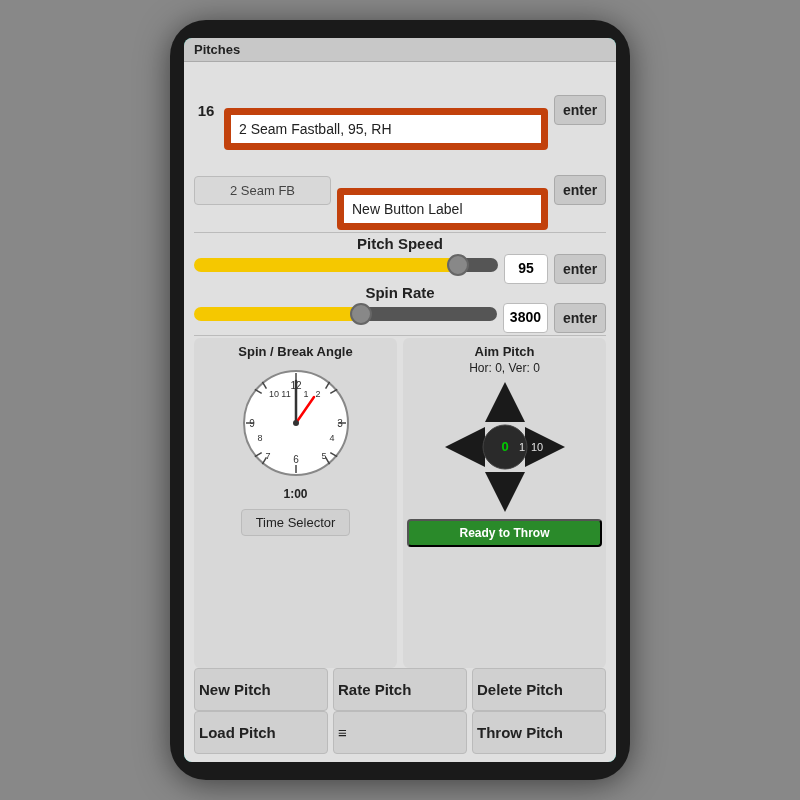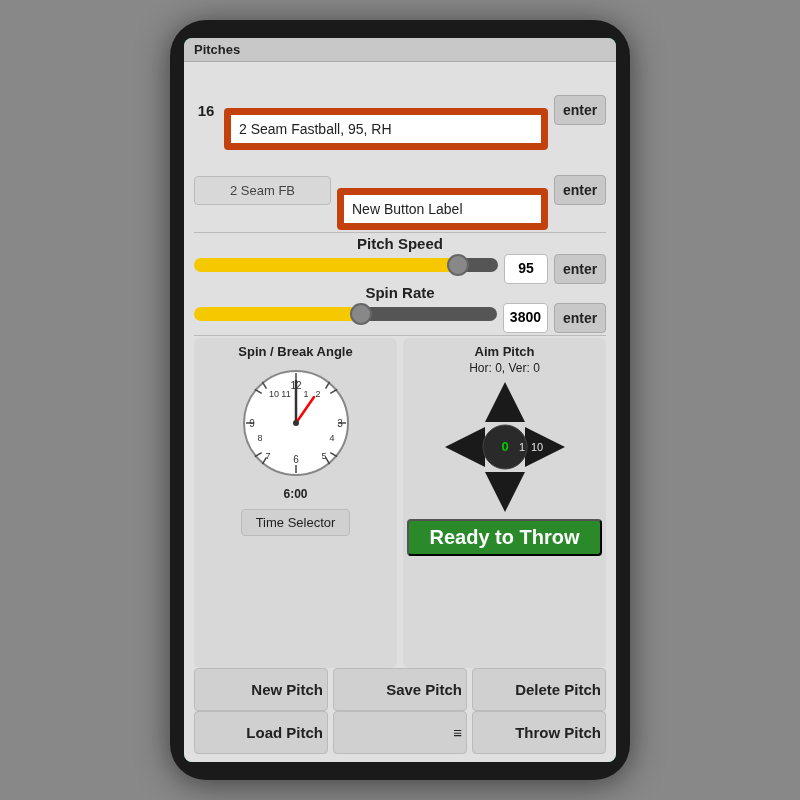--- a/index.html
+++ b/index.html
@@ -198,35 +198,35 @@
       align-items: center;
       justify-content: center;
     }
     .ready-btn {
       background: #2a8a2a;
       border-radius: 4px;
       padding: 5px 0;
       width: 100%;
       text-align: center;
       color: #fff;
-      font-size: 20px;
+      font-size: 12px;
       font-weight: bold;
       cursor: pointer;
     }
     .action-btn {
       flex: 1;
       background: #d0d0d0;
       border: 1px solid #bbb;
       border-radius: 4px;
       padding: 12px 4px;
       font-size: 15px;
       font-weight: bold;
       color: #222;
       cursor: pointer;
-      text-align: right;
+      text-align: left;
     }
     .action-btn-row {
       display: flex;
       gap: 5px;
     }
     .divider {
       height: 1px;
       background: #bbb;
       margin: 2px 0;
     }
@@ -320,21 +320,21 @@
               <text x="70" y="34" text-anchor="middle" font-size="9" fill="#333">1</text>
               <text x="50" y="34" text-anchor="middle" font-size="9" fill="#333">11</text>
 
               <line x1="60" y1="60" x2="60" y2="18" stroke="#333" stroke-width="2.5" stroke-linecap="round"></line>
 
               <line x1="60" y1="60" x2="78" y2="34" stroke="red" stroke-width="2.5" stroke-linecap="round"></line>
 
               <circle cx="60" cy="60" r="3" fill="#333"></circle>
             </svg>
           </div>
-          <div style="font-size:12px;font-weight:bold;color:#222;">6:00</div>
+          <div style="font-size:12px;font-weight:bold;color:#222;">1:00</div>
           <button class="time-selector-btn">Time Selector</button>
         </div>
 
         <div class="aim-panel">
           <div class="panel-label">Aim Pitch</div>
           <div class="aim-coords">Hor: 0, Ver: 0</div>
           <div class="diamond-container">
             <svg width="130" height="140" viewBox="0 0 130 140">
 
               <polygon points="65,5 85,45 45,45" fill="#1a1a1a"></polygon>
@@ -351,21 +351,21 @@
               <text x="82" y="74" text-anchor="middle" font-size="11" fill="#e0e0e0">1</text>
               <text x="97" y="74" text-anchor="middle" font-size="11" fill="#e0e0e0">10</text>
             </svg>
           </div>
           <button class="ready-btn">Ready to Throw</button>
         </div>
       </div>
 
       <div class="action-btn-row">
         <button class="action-btn">New Pitch</button>
-        <button class="action-btn">Save Pitch</button>
+        <button class="action-btn">Rate Pitch</button>
         <button class="action-btn">Delete Pitch</button>
       </div>
 
       <div class="action-btn-row">
         <button class="action-btn">Load Pitch</button>
         <button class="action-btn">≡</button>
         <button class="action-btn">Throw Pitch</button>
       </div>
 
     </div>

